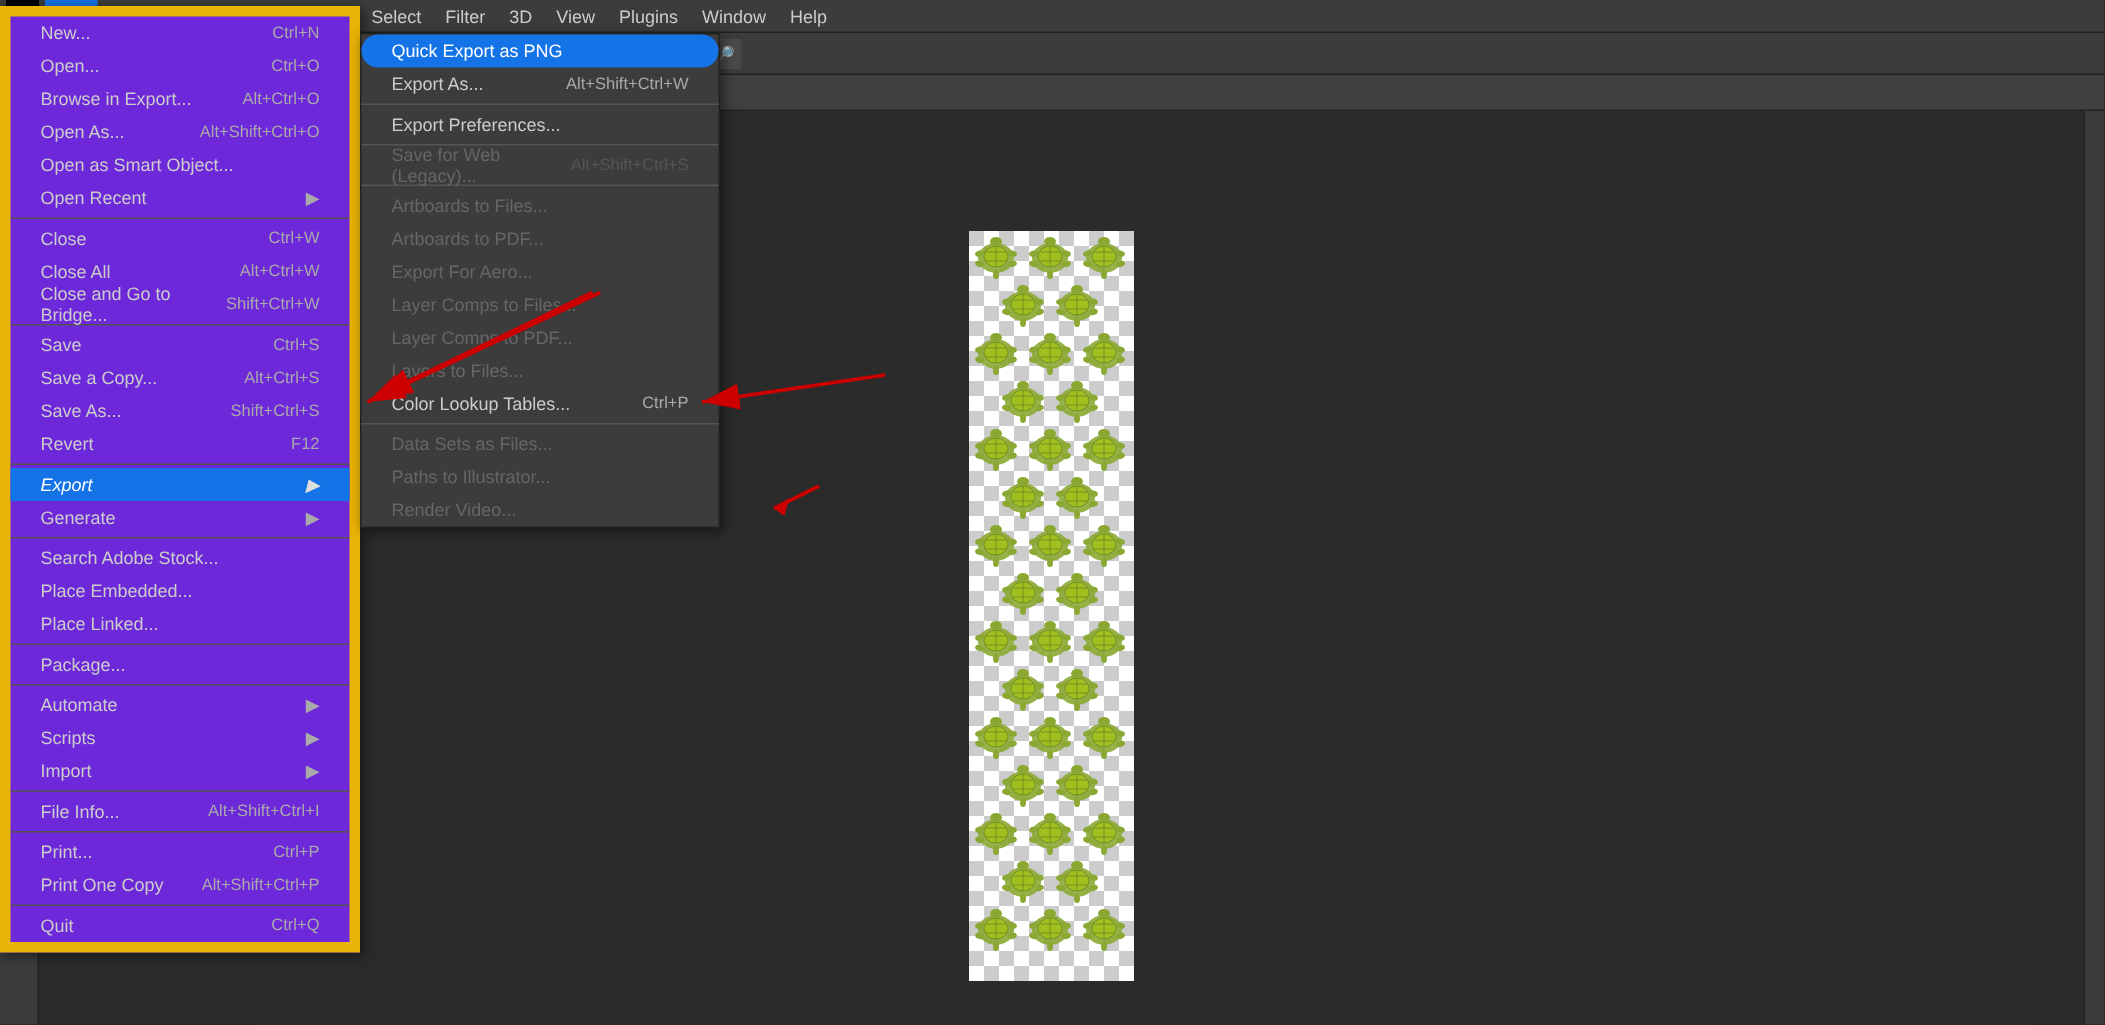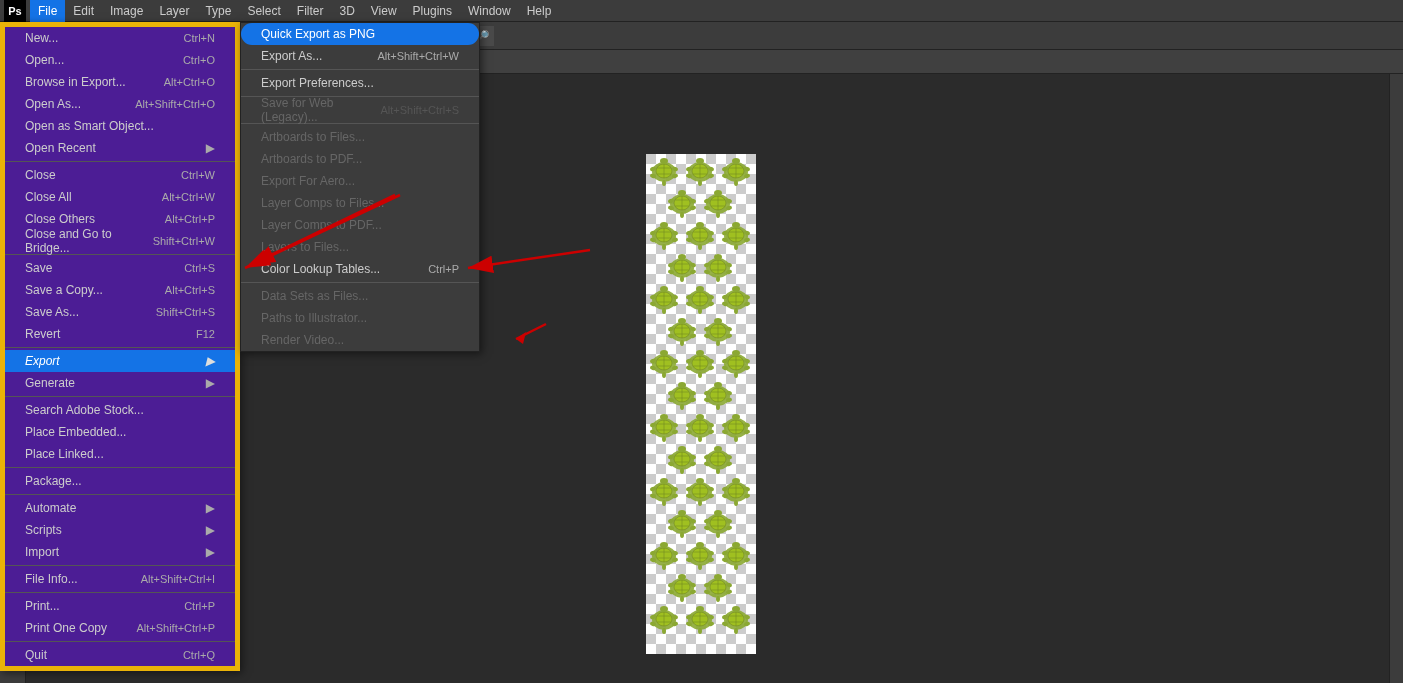--- a/index.html
+++ b/index.html
@@ -194,24 +194,24 @@
       left: 0;
       width: 100%;
       height: 100%;
       z-index: 200;
       pointer-events: none;
     }
 
     
     .file-dropdown {
       position: absolute;
-      top: 22px;
+      top: 4px;
       left: 0px;
-      background: #4c1d95;
-      border: 5px solid #eab308;
+      background: #6d28d9;
+      border: 7px solid #eab308;
       width: 240px;
       box-shadow: 2px 2px 8px rgba(0,0,0,0.5);
       pointer-events: auto;
     }
     .dropdown-item {
       display: flex;
       justify-content: space-between;
       align-items: center;
       padding: 3px 20px 3px 20px;
       color: #ccc;
@@ -504,24 +504,20 @@
     <div class="dropdown-sep"></div>
     <div class="dropdown-item">
       <span>Close</span>
       <span class="shortcut">Ctrl+W</span>
     </div>
     <div class="dropdown-item">
       <span>Close All</span>
       <span class="shortcut">Alt+Ctrl+W</span>
     </div>
     <div class="dropdown-item">
-      <span>Close Others</span>
-      <span class="shortcut">Alt+Ctrl+P</span>
-    </div>
-    <div class="dropdown-item">
       <span>Close and Go to Bridge...</span>
       <span class="shortcut">Shift+Ctrl+W</span>
     </div>
     <div class="dropdown-sep"></div>
     <div class="dropdown-item">
       <span>Save</span>
       <span class="shortcut">Ctrl+S</span>
     </div>
     <div class="dropdown-item">
       <span>Save a Copy...</span>

